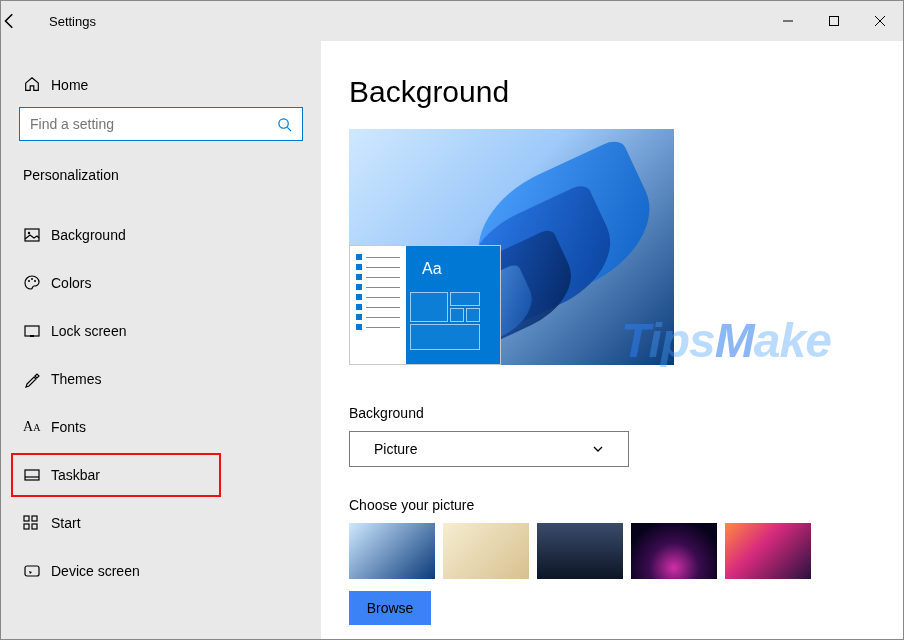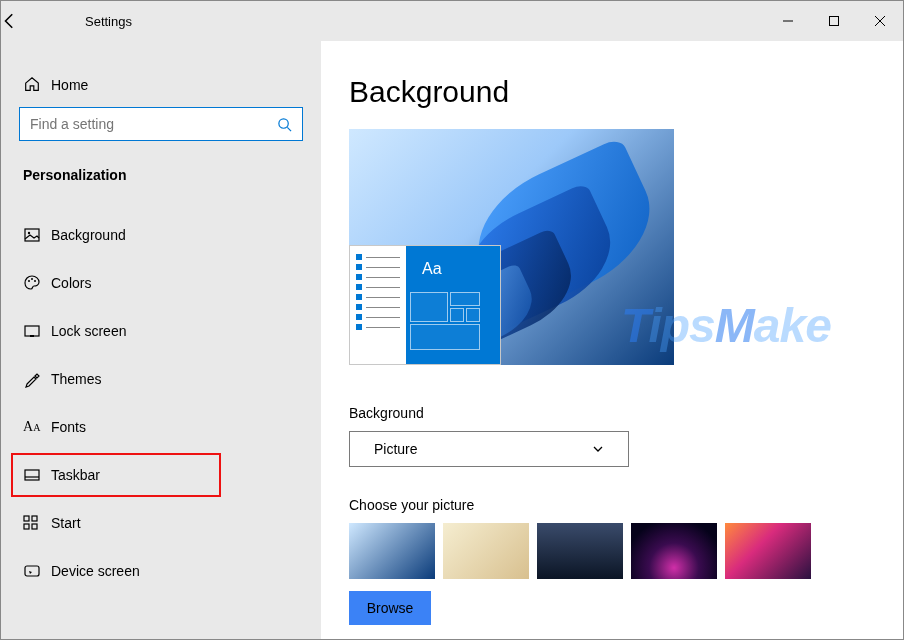--- a/index.html
+++ b/index.html
@@ -1,32 +1,32 @@
 <!DOCTYPE html>
 <html><head>
 <meta charset="utf-8">
 <style>
 * { box-sizing: border-box; margin: 0; padding: 0; }
 body { font-family: "Segoe UI", Arial, sans-serif; font-size: 14px; color: #000; background: #fff; width: 904px; height: 640px; overflow: hidden; border: 1px solid #888; }
-.titlebar { height: 40px; display: flex; align-items: center; background: #e9e9e9; gap: 36px; }
+.titlebar { height: 40px; display: flex; align-items: center; background: #e9e9e9; }
 .titlebar .back { width: 48px; text-align: center; font-size: 18px; }
 .titlebar .title { flex: 1; font-size: 13px; }
 .window-controls { display: flex; }
 .window-controls .ctl { width: 46px; height: 40px; display: flex; align-items: center; justify-content: center; }
 .window-controls svg { width: 12px; height: 12px; }
 .body-area { display: flex; height: 600px; }
 .sidebar { width: 320px; background: #e9e9e9; padding: 20px 0 0 0; position: relative; }
 .home-row { display: flex; align-items: flex-end; padding: 0 0 0 22px; height: 32px; margin-bottom: 14px; }
 .home-row .icon { width: 28px; display: flex; align-items: center; }
 .home-row .label { font-size: 14px; }
 .search-wrap { margin: 0 18px 26px 18px; }
 .search { height: 34px; border: 1px solid #0078d4; display: flex; align-items: center; padding: 0 10px; background: #fff; }
 .search input { flex: 1; border: none; outline: none; font-size: 14px; color: #3b82f6; background: transparent; }
 .search .search-icon { color: #0078d4; }
-.section-title { font-weight: 700; font-size: 14px; padding: 0 0 0 22px; margin-bottom: 28px; }
+.section-title { font-weight: 400; font-size: 14px; padding: 0 0 0 22px; margin-bottom: 28px; }
 .nav-item { display: flex; align-items: center; height: 48px; padding-left: 22px; cursor: default; position: relative; }
 .nav-item .icon { width: 28px; display: flex; align-items: center; }
 .nav-item .label { font-size: 14px; }
 .annotation-box { position: absolute; border: 2px solid #e11; left: 10px; width: 210px; height: 44px; pointer-events: none; }
 .main { flex: 1; padding: 34px 0 0 28px; background: #fff; position: relative; overflow: hidden; }
 .main h1 { font-size: 30px; font-weight: 400; margin-bottom: 20px; }
 .preview-wrap { position: relative; width: 325px; height: 236px; margin-bottom: 40px; }
 .preview-bg { width: 325px; height: 236px; background: linear-gradient(135deg, #cfe8ff 0%, #9dc9f9 40%, #0a3b7a 100%); position: relative; overflow: hidden; }
 .petal { position: absolute; border-radius: 50% 10% 50% 10%; transform: rotate(-25deg); }
 .p1 { width: 180px; height: 120px; right: 20px; top: 40px; background: linear-gradient(135deg,#4aa0ff,#0b5fc4); opacity:.95; }
@@ -44,21 +44,21 @@
 .field-label { font-size: 14px; margin-bottom: 10px; }
 .select { width: 280px; height: 36px; border: 1px solid #7a7a7a; display: flex; align-items: center; justify-content: space-between; padding: 0 24px; font-size: 14px; margin-bottom: 30px; }
 .thumbs { display: flex; gap: 8px; margin-bottom: 12px; }
 .thumb { width: 86px; height: 56px; background: #444; }
 .t1 { background: linear-gradient(135deg,#cfe8ff,#0a3b7a); }
 .t2 { background: linear-gradient(135deg,#f5edd0,#d8c08f); }
 .t3 { background: linear-gradient(180deg,#3a4b6b,#0b1525); }
 .t4 { background: radial-gradient(circle at 50% 80%,#d02fa8 0%,#3a0b4f 40%,#05021a 80%); }
 .t5 { background: linear-gradient(135deg,#ff8a3d,#d92b7d 40%,#2a1140 100%); }
 .browse-btn { width: 82px; height: 34px; background: #3b82f6; border: none; font-size: 14px; }
-.watermark { position: absolute; top: 257px; left: 300px; font-family: "Arial Black", sans-serif; font-size: 48px; font-weight: 900; font-style: italic; color: rgba(74,160,255,.38); letter-spacing: -1px; pointer-events:none; }
+.watermark { position: absolute; top: 272px; left: 300px; font-family: "Arial Black", sans-serif; font-size: 48px; font-weight: 900; font-style: italic; color: rgba(74,160,255,.38); letter-spacing: -1px; pointer-events:none; }
 .watermark .t { color: rgba(43,124,240,.55); }
 svg { display: block; }
 </style>
 </head>
 <body>
 
 <div class="titlebar">
   <div class="back">
     <svg viewBox="0 0 16 16" width="18" height="18">
         <path d="M10 2 L4 8 L10 14" stroke="#000" stroke-width="1.4" fill="none"></path>

